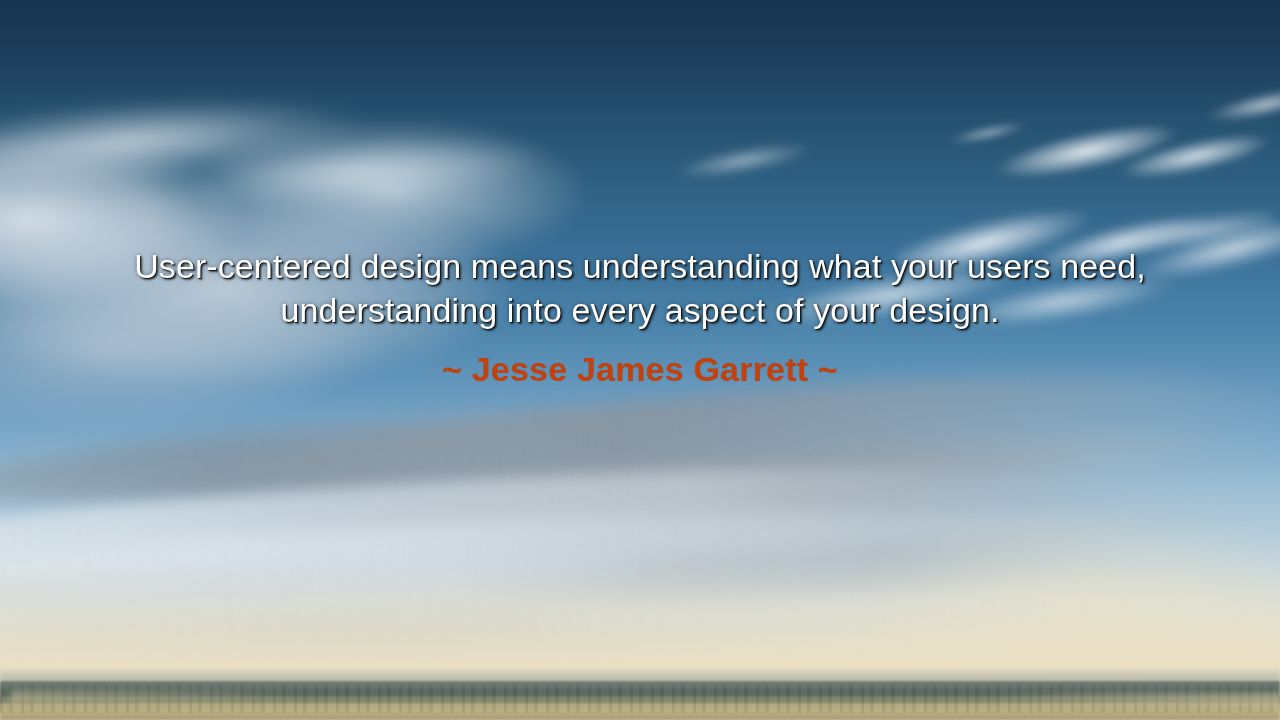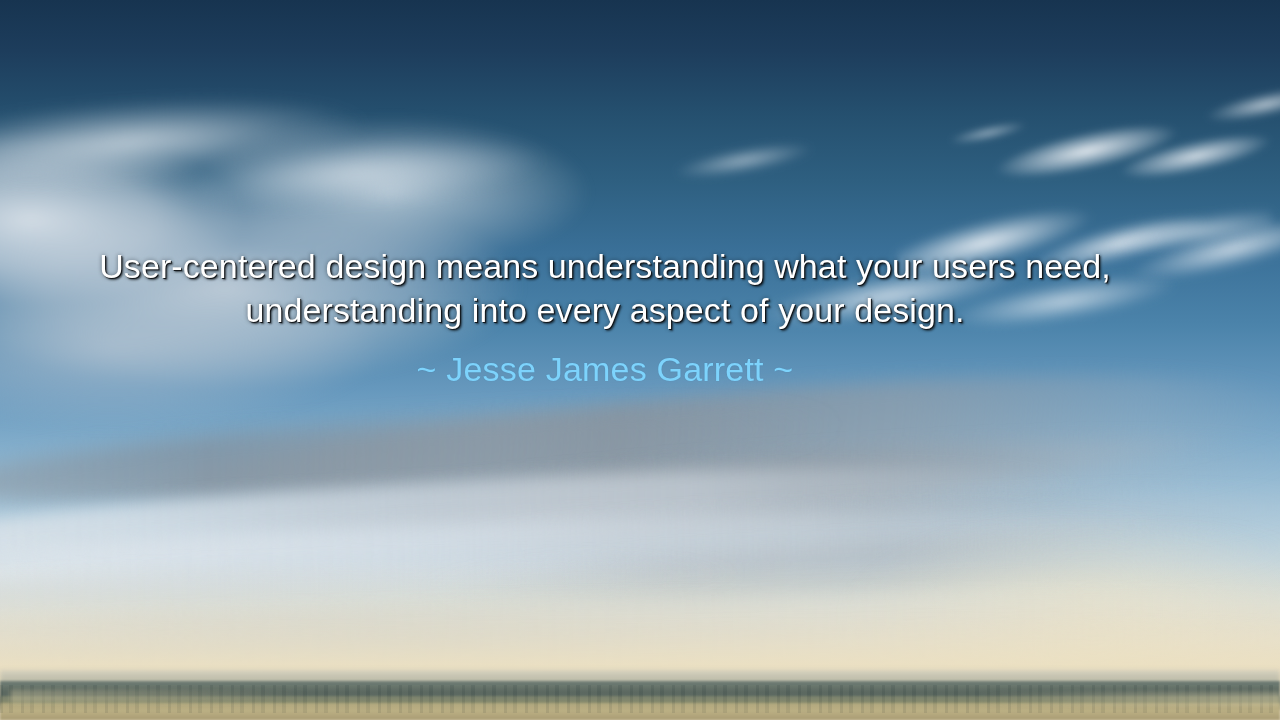--- a/index.html
+++ b/index.html
@@ -312,21 +312,21 @@
 
   
   .quote-wrap {
     position: absolute;
     left: 0;
     top: 0;
     width: 1280px;
     height: 644px;
     display: flex;
     flex-direction: column;
-    align-items: flex-start;
+    align-items: center;
     justify-content: center;
     pointer-events: none;
   }
 
   .quote-inner {
     width: 1210px;
     text-align: center;
     pointer-events: auto;
   }
 
@@ -341,22 +341,22 @@
       1px 1px 0 rgba(15,18,22,0.92),
       2px 2px 2px rgba(10,14,18,0.62),
       0 0 4px rgba(10,14,18,0.45);
     white-space: pre-line;
   }
 
   .quote-author {
     margin: 16px 0 10px 0;
     font-size: 34px;
     line-height: 42px;
-    font-weight: 400;
-    color: #7dd3fc;
+    font-weight: 700;
+    color: #c2410c;
     letter-spacing: 0.2px;
     text-shadow: 0 0 1px rgba(20,90,140,0.25);
   }
 
   
   .grain {
     position: absolute;
     inset: 0;
     pointer-events: none;
     opacity: 0.035;

